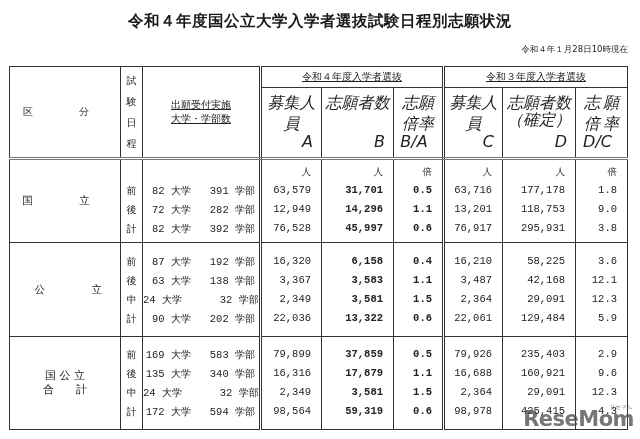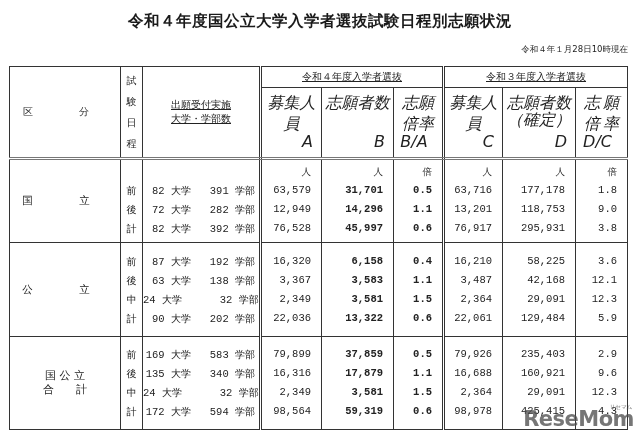--- a/index.html
+++ b/index.html
@@ -187,21 +187,21 @@
       <div class="stack num">
         <div class="unit">倍</div>
         <div class="line">1.8</div>
         <div class="line">9.0</div>
         <div class="line">3.8</div>
       </div>
     </td>
   </tr>
 
   <tr>
-    <td class="cat" style="height:93px;">公　立</td>
+    <td class="cat" style="height:93px;text-align:right;">公　立</td>
     <td>
       <div class="stack sched">
         <div class="line">前</div>
         <div class="line">後</div>
         <div class="line">中</div>
         <div class="line">計</div>
       </div>
     </td>
     <td class="dbl-r">
       <div class="stack univ">

